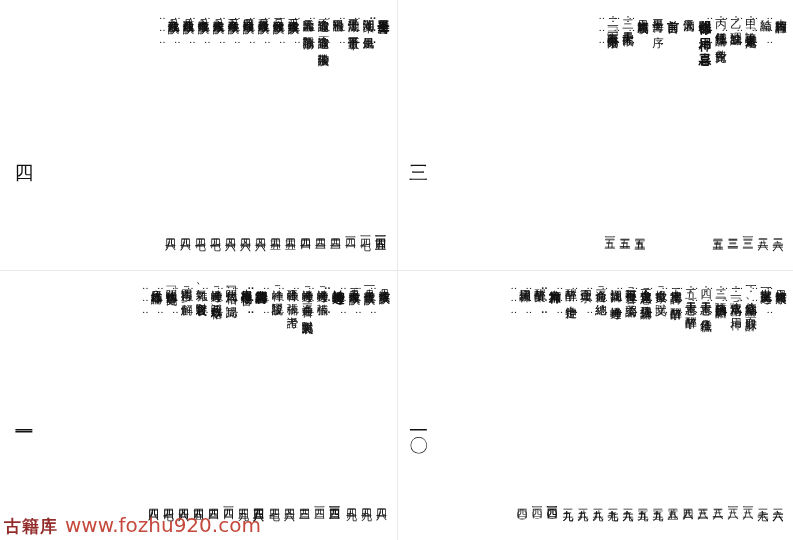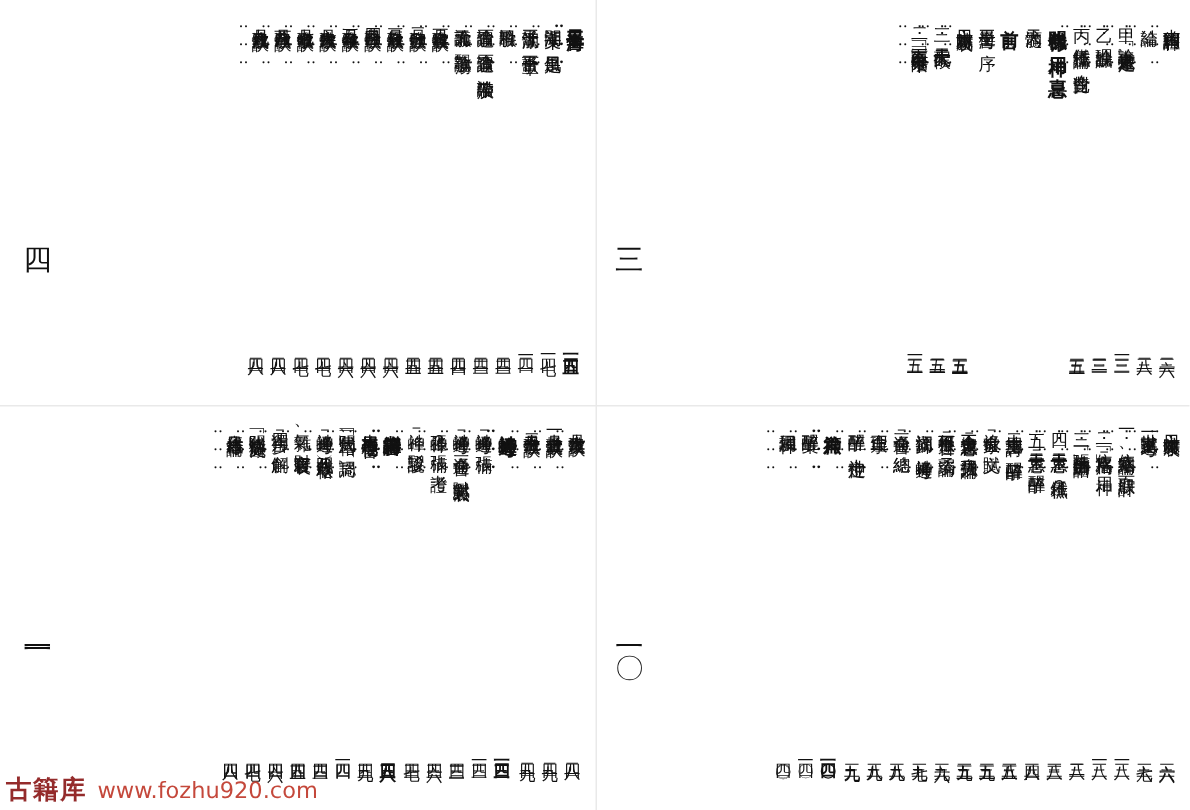--- a/index.html
+++ b/index.html
@@ -106,21 +106,21 @@
     bottom:2px;
     font-size:17px;
     font-weight:bold;
     color:#8b1a1a;
     font-family:"DejaVu Sans","Liberation Sans",sans-serif;
     letter-spacing:1px;
     opacity:.92;
   }
   .watermark .u{
     color:#c0392b;
-    font-size:15px;
+    font-size:20px;
     letter-spacing:0px;
     font-weight:normal;
   }
   .seam-v{
     position:absolute;left:50%;top:0;bottom:0;width:1px;background:#e9e9e9;
   }
   .seam-h{
     position:absolute;top:50%;left:0;right:0;height:1px;background:#e9e9e9;
   }
 </style>

